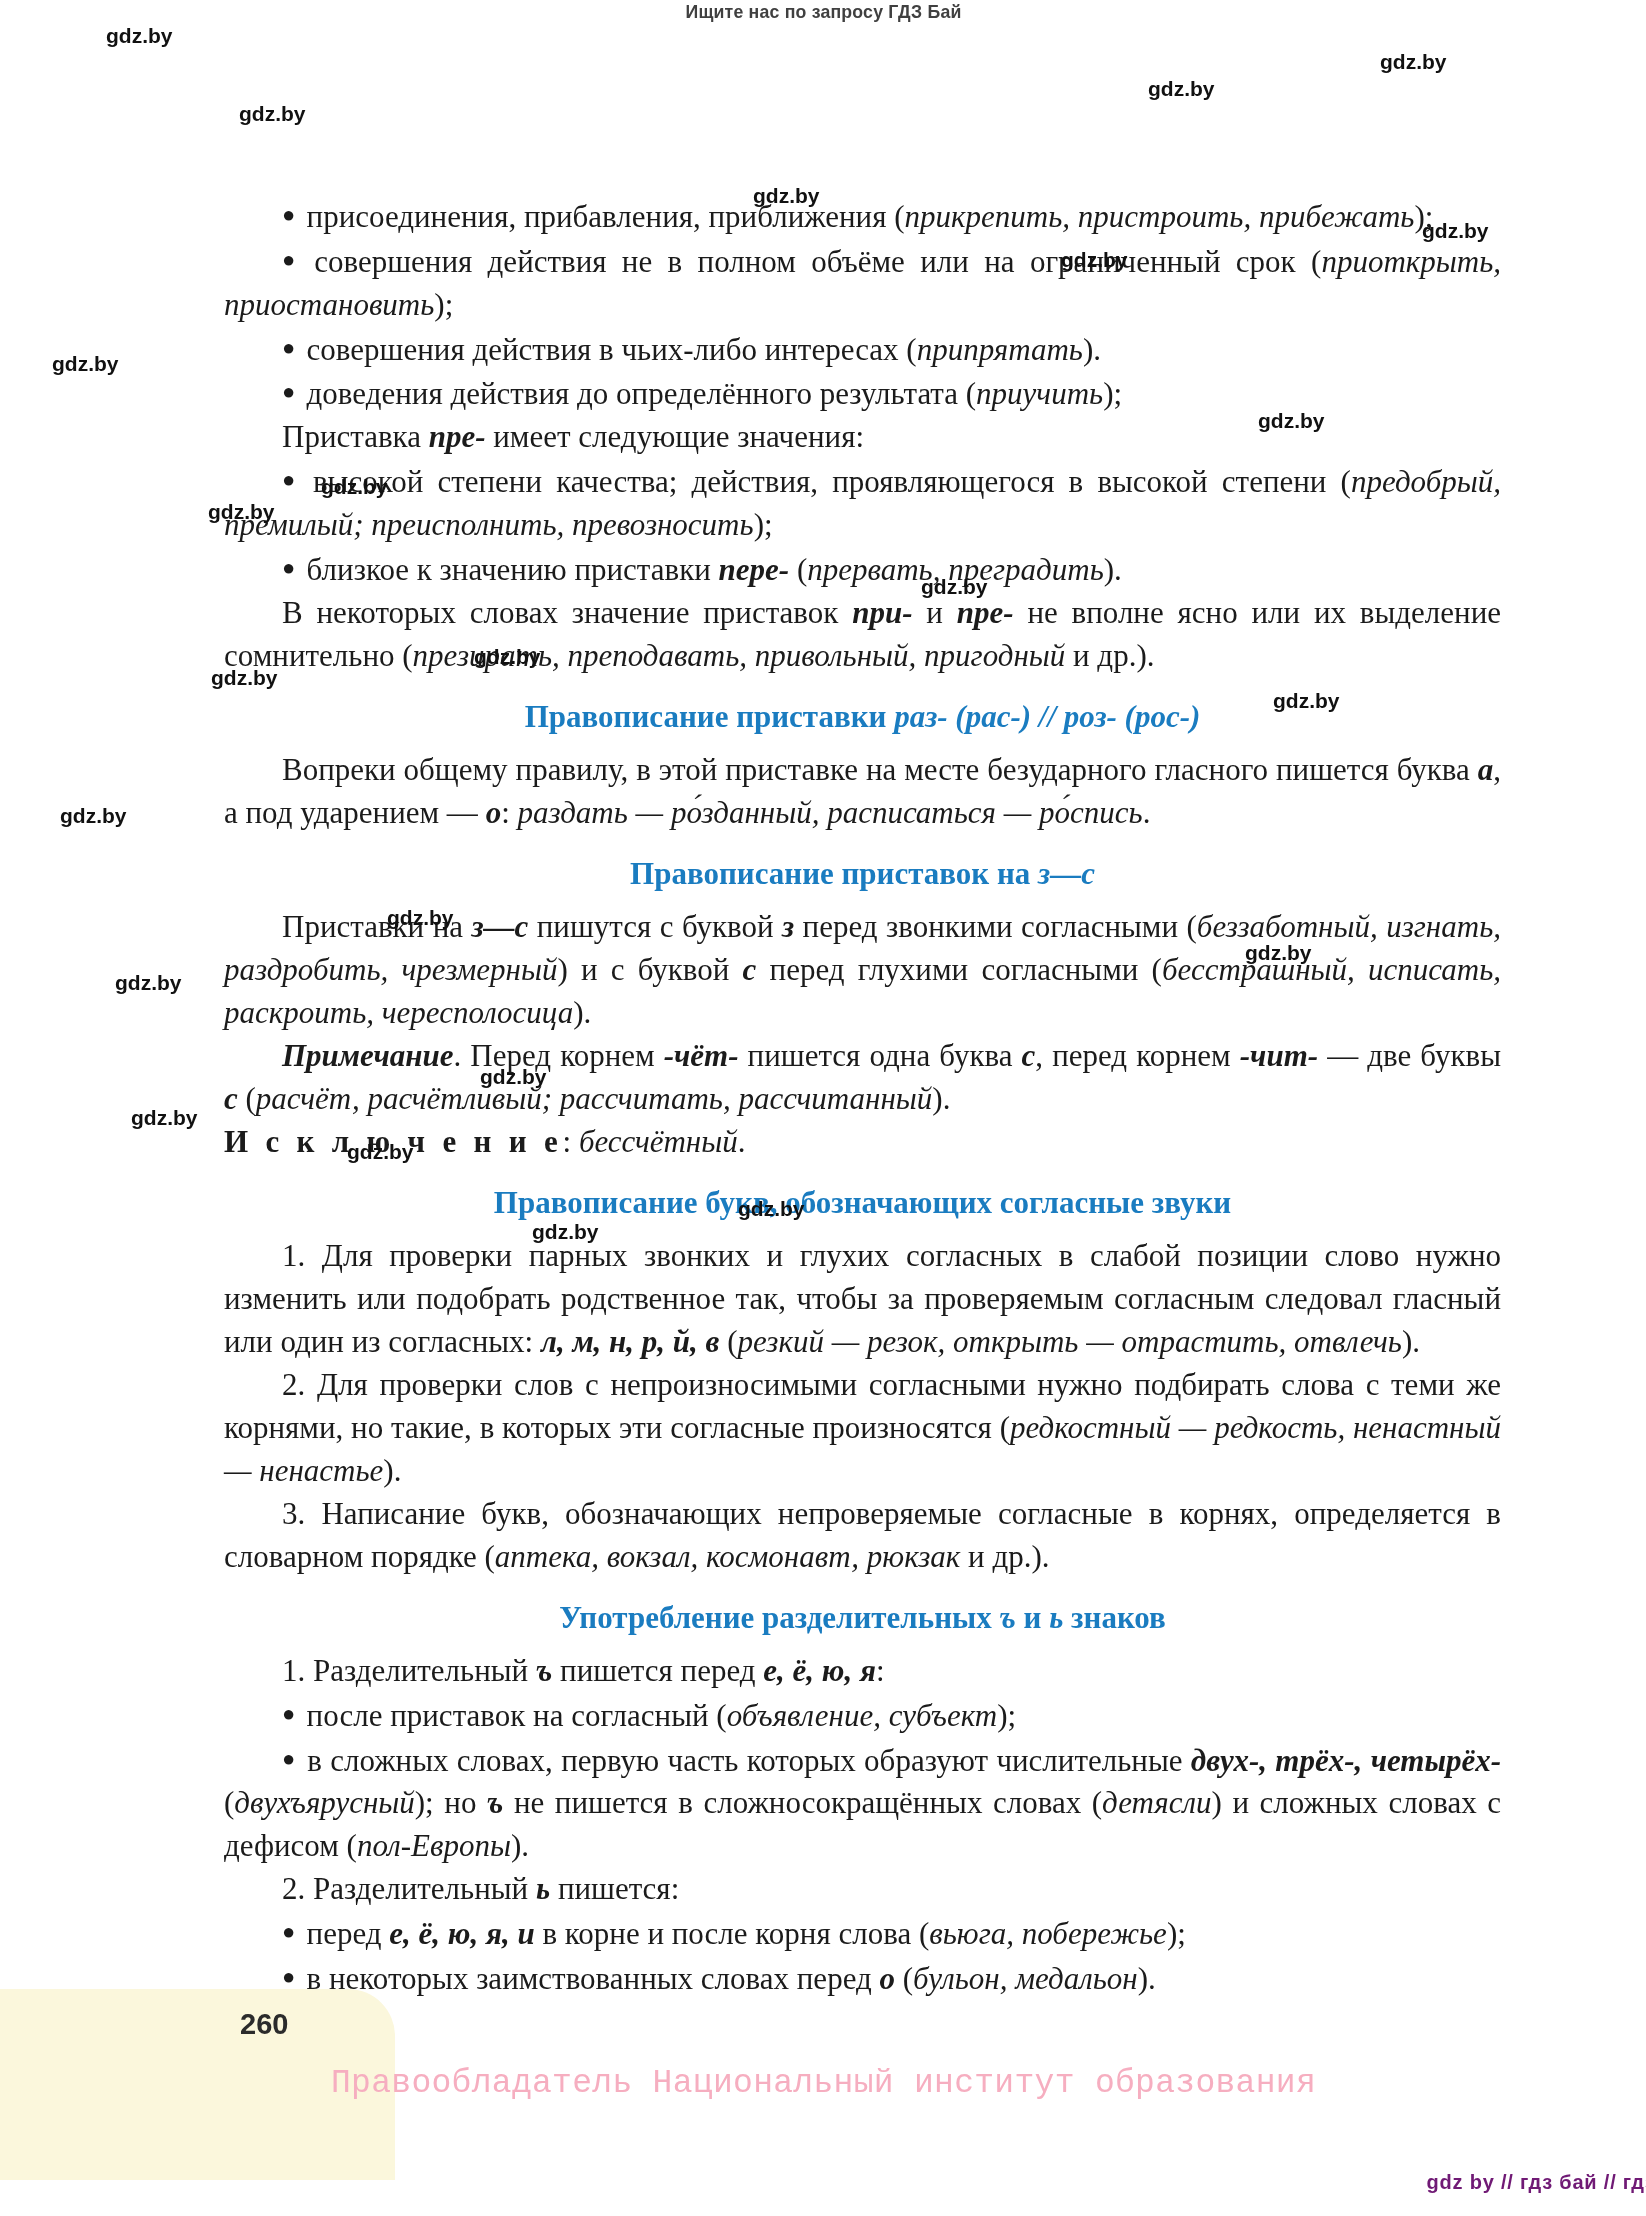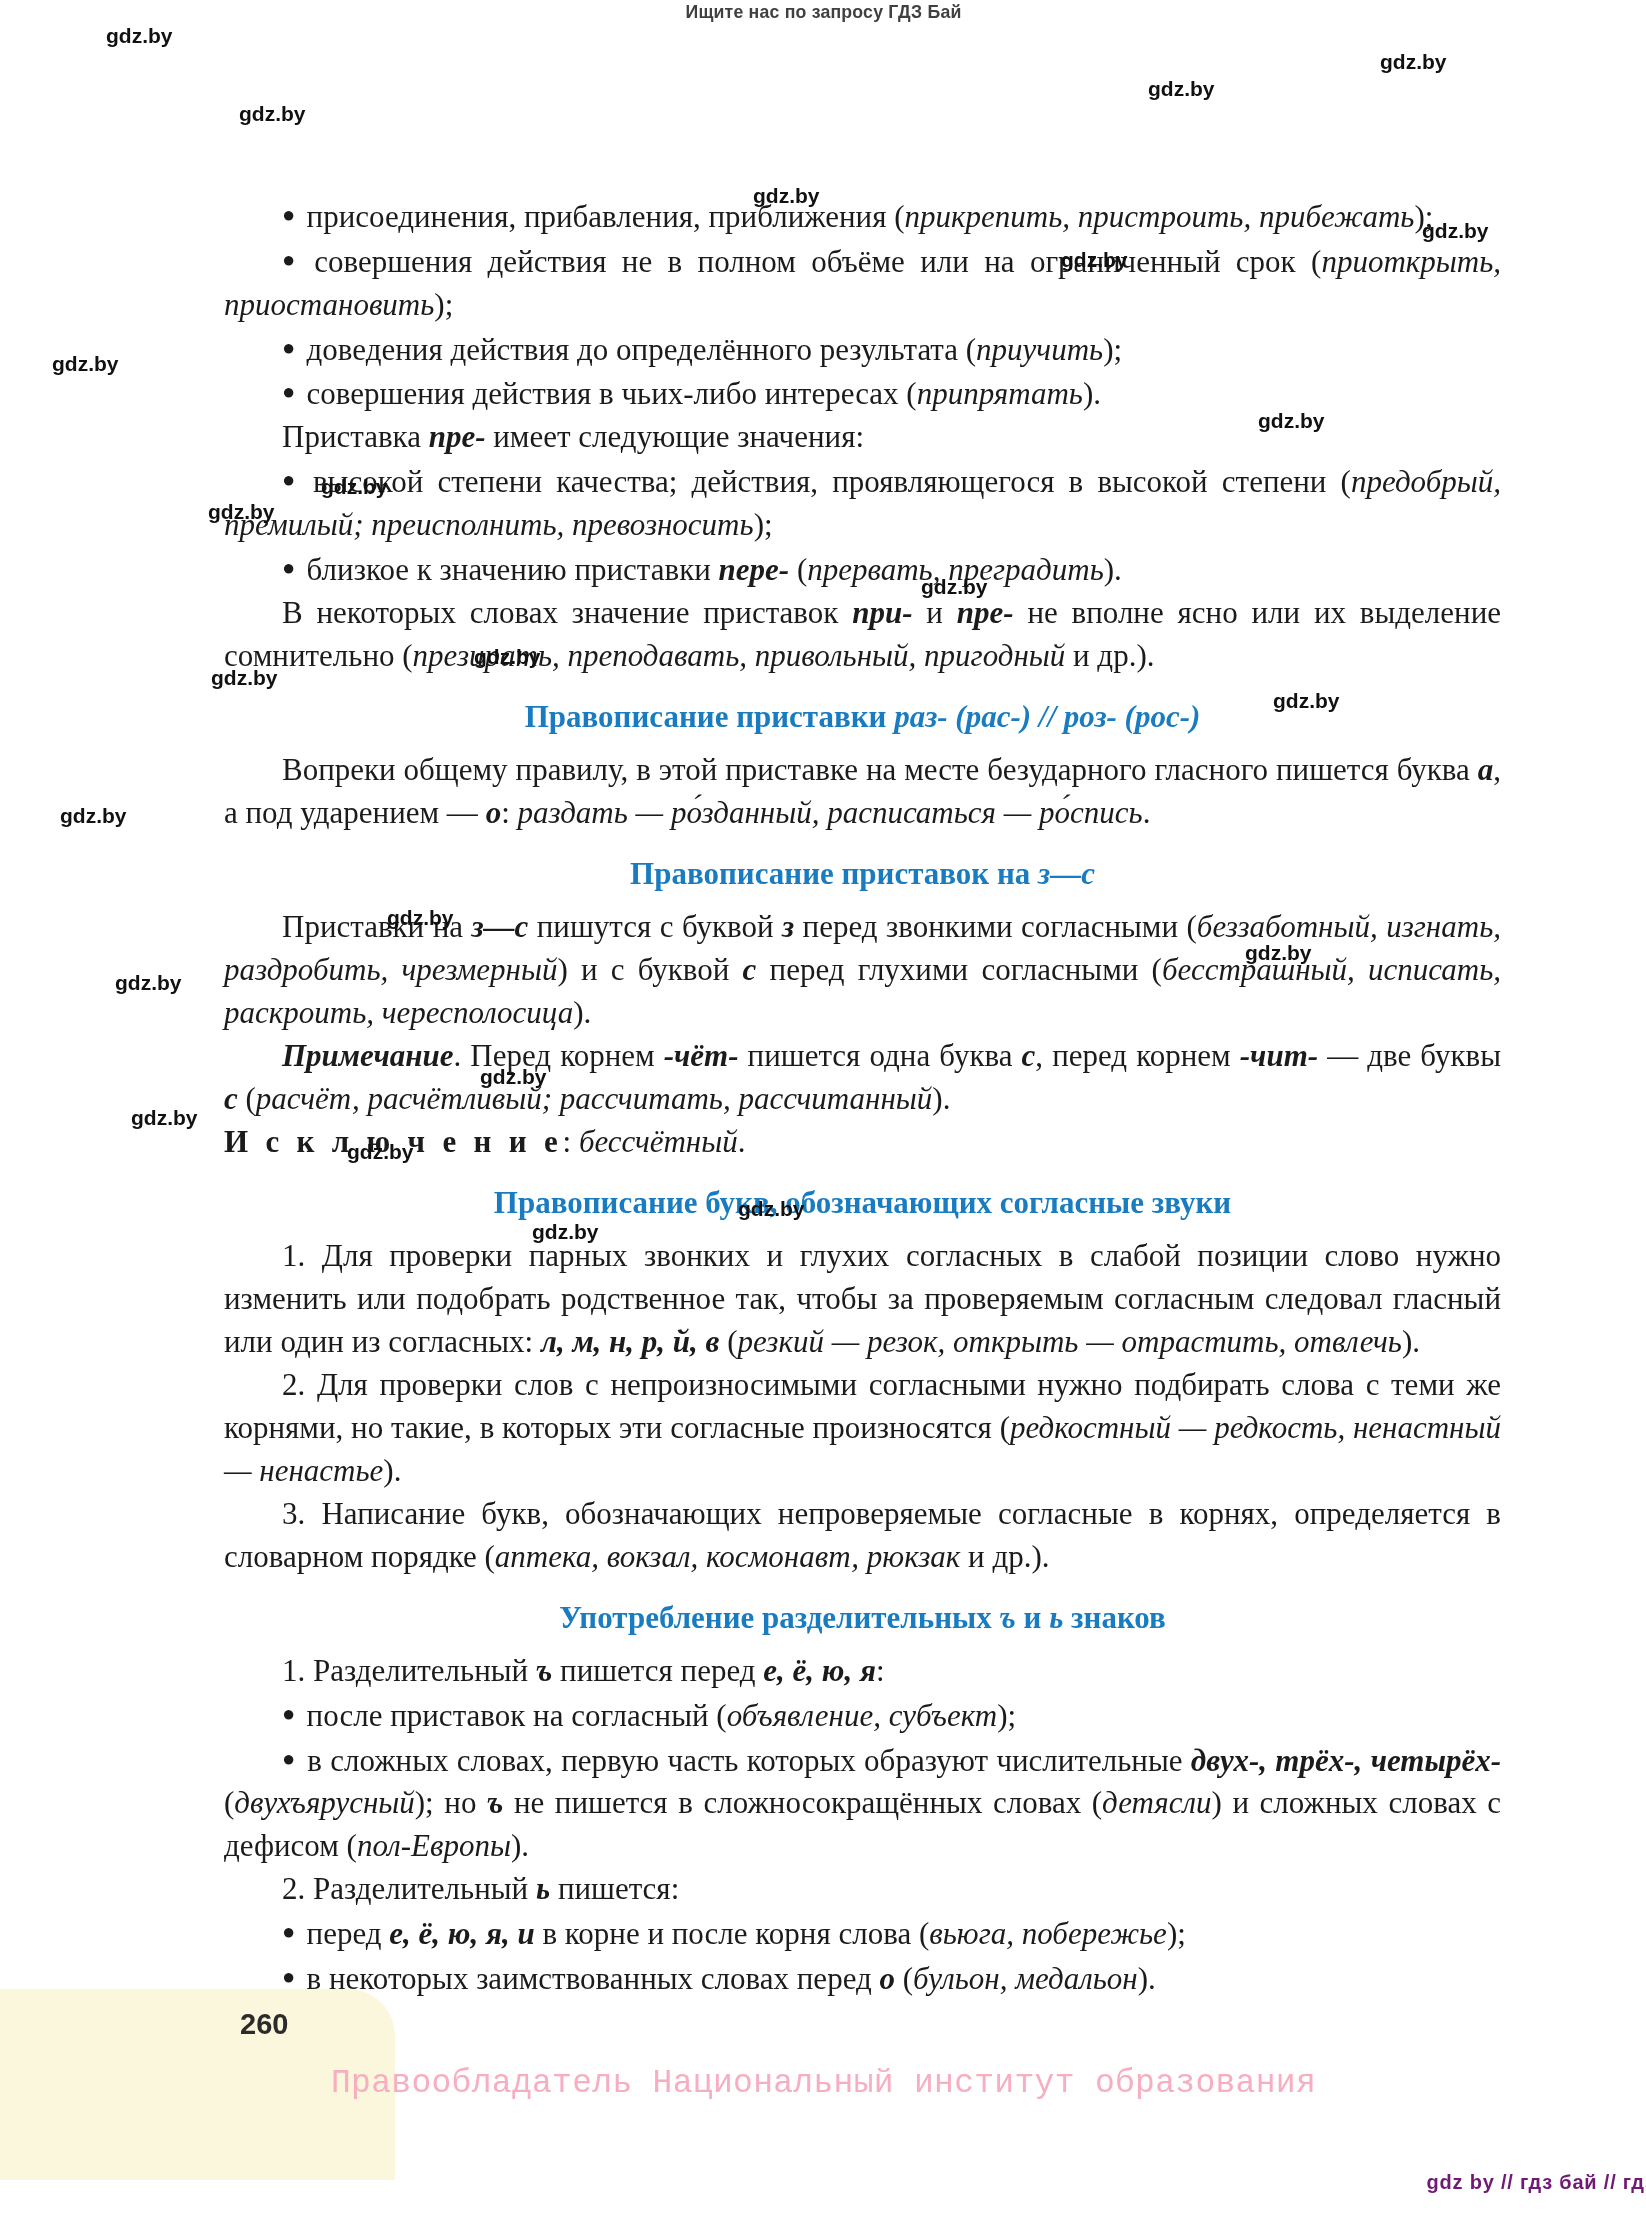--- a/index.html
+++ b/index.html
@@ -140,25 +140,25 @@
 
   <p class="bullet">
     <span class="bullet-dot">●</span><span>присоединения, прибавления, приближения (</span><i>прикрепить, пристроить, прибежать</i><span>);</span>
   </p>
 
   <p class="bullet">
     <span class="bullet-dot">●</span><span>совершения действия не в полном объёме или на ограниченный срок (</span><i>приоткрыть, приостановить</i><span>);</span>
   </p>
 
   <p class="bullet">
+    <span class="bullet-dot">●</span><span>совершения действия в чьих-либо интересах (</span><i>припрятать</i><span>).</span>
+  </p>
+
+  <p class="bullet">
     <span class="bullet-dot">●</span><span>доведения действия до определённого результата (</span><i>приучить</i><span>);</span>
-  </p>
-
-  <p class="bullet">
-    <span class="bullet-dot">●</span><span>совершения действия в чьих-либо интересах (</span><i>припрятать</i><span>).</span>
   </p>
 
   <p class="indent">
     <span>Приставка </span><b class="bi">пре-</b><span> имеет следующие значения:</span>
   </p>
 
   <p class="bullet">
     <span class="bullet-dot">●</span><span>высокой степени качества; действия, проявляющегося в высокой степени (</span><i>предобрый, премилый; преисполнить, превозносить</i><span>);</span>
   </p>
 

